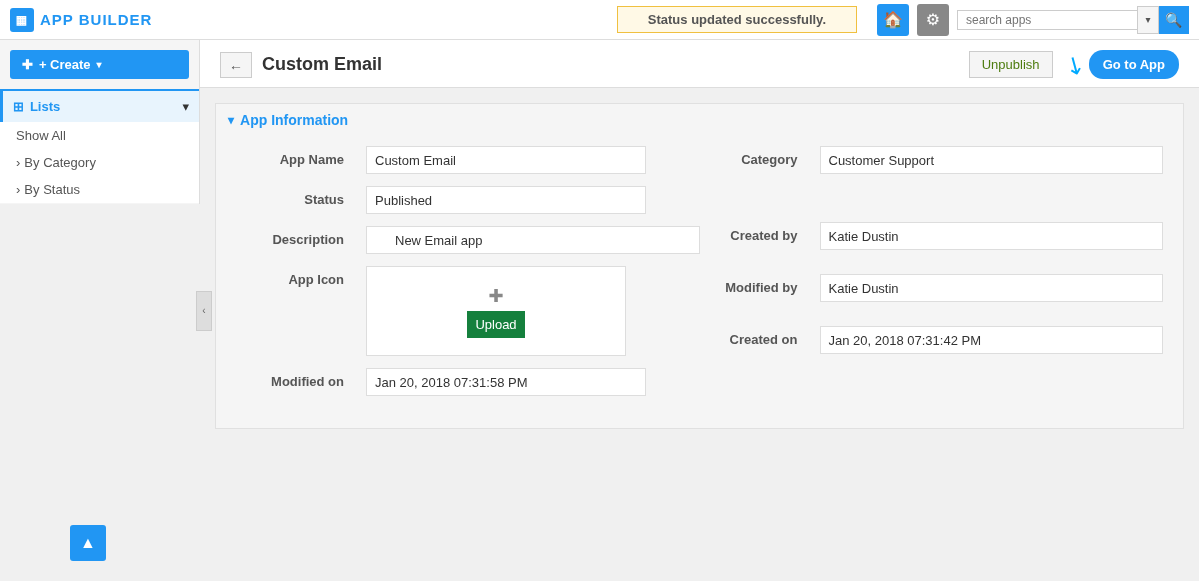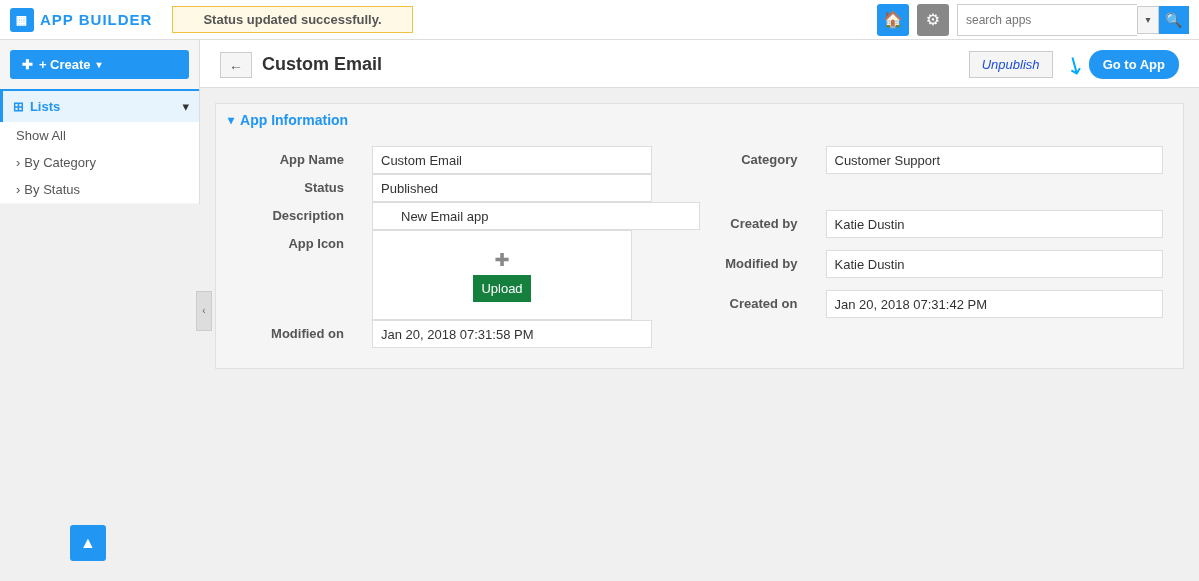--- a/index.html
+++ b/index.html
@@ -35,21 +35,21 @@
       display: flex;
       align-items: center;
       justify-content: center;
       color: #fff;
       font-size: 12px;
       font-weight: bold;
     }
     .navbar-center {
       flex: 1;
       display: flex;
-      justify-content: flex-start;
+      justify-content: flex-end;
     }
     .status-banner {
       background: #fff9e6;
       border: 1px solid #f0c040;
       padding: 5px 30px;
       font-weight: bold;
       font-size: 13px;
       color: #555;
     }
     .navbar-right {
@@ -75,21 +75,21 @@
       background: #888;
     }
     .search-container {
       display: flex;
       align-items: center;
     }
     .search-input {
       border: 1px solid #ccc;
       border-right: none;
       padding: 4px 8px;
-      height: 32px;
+      height: 20px;
       width: 180px;
       font-size: 12px;
       outline: none;
     }
     .search-dropdown-btn {
       border: 1px solid #ccc;
       background: #f5f5f5;
       height: 28px;
       width: 22px;
       cursor: pointer;
@@ -239,22 +239,21 @@
       font-size: 18px;
       font-weight: bold;
       color: #333;
     }
     .unpublish-btn {
       border: 1px solid #ccc;
       background: #f5f5f5;
       padding: 5px 12px;
       cursor: pointer;
       font-size: 13px;
-      color: #1d4ed8;
-      font-style: italic;
+      color: #4d7c0f;
     }
     .go-to-app-btn {
       background: #2196F3;
       color: #fff;
       border: none;
       padding: 7px 14px;
       cursor: pointer;
       font-size: 13px;
       font-weight: bold;
       border-radius: 14px;
@@ -282,21 +281,22 @@
       color: #2196F3;
       cursor: pointer;
     }
     .section-title-bar .chevron { font-size: 12px; }
     .form-grid {
       padding: 10px 20px 20px;
     }
     .form-row {
       display: flex;
       align-items: flex-start;
-      gap: 16px;
+      margin-bottom: 12px;
+      gap: 10px;
     }
     .form-label {
       width: 120px;
       text-align: right;
       padding-right: 12px;
       padding-top: 6px;
       font-size: 13px;
       font-weight: bold;
       color: #555;
       flex-shrink: 0;

